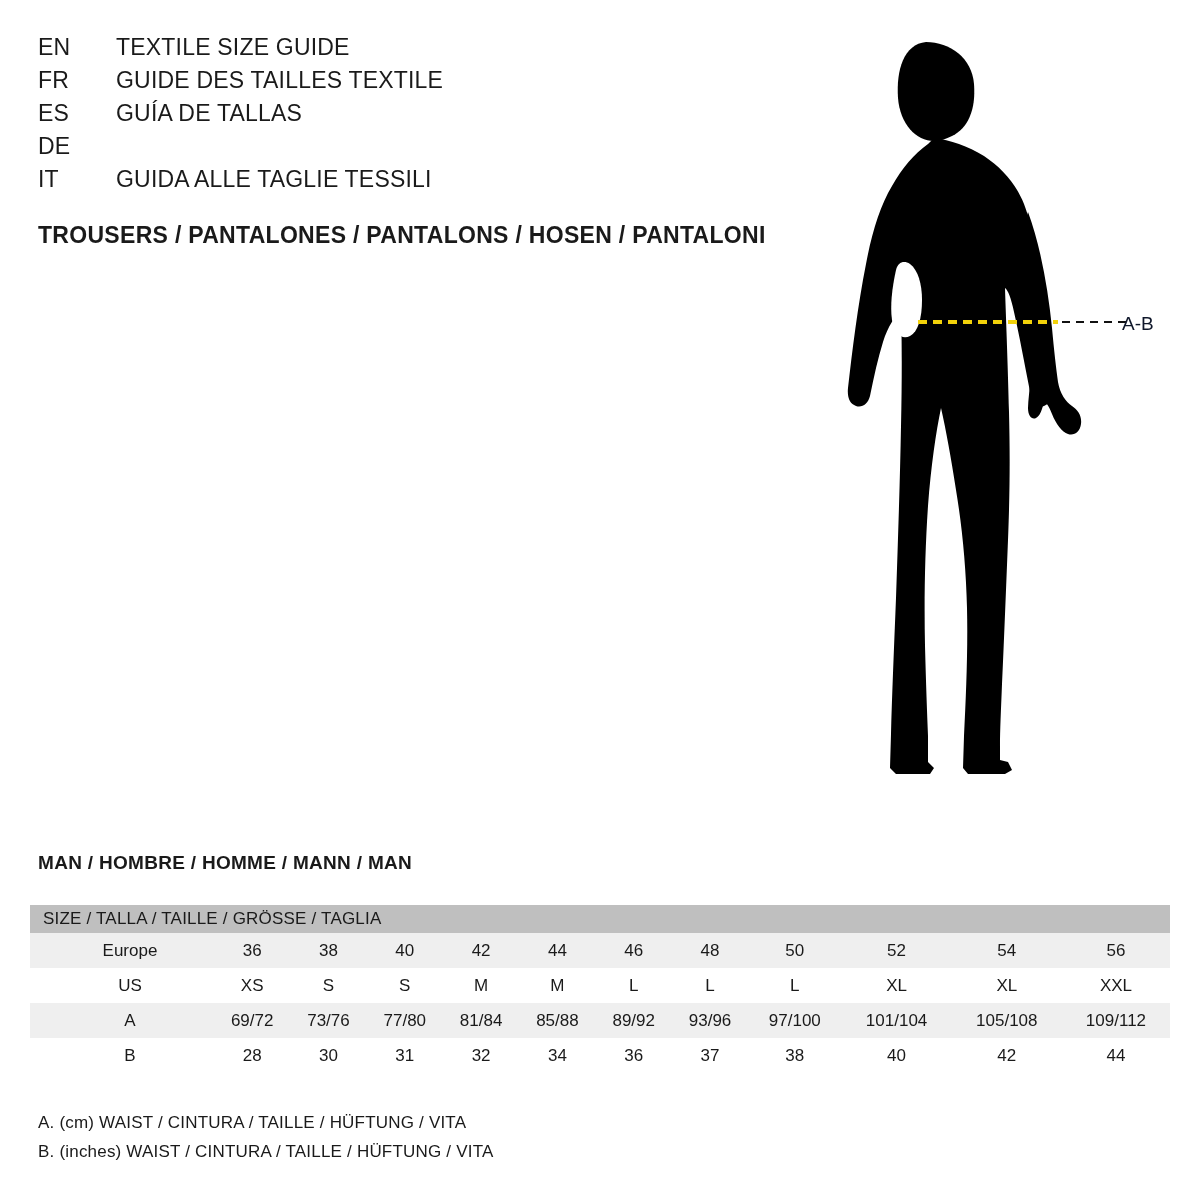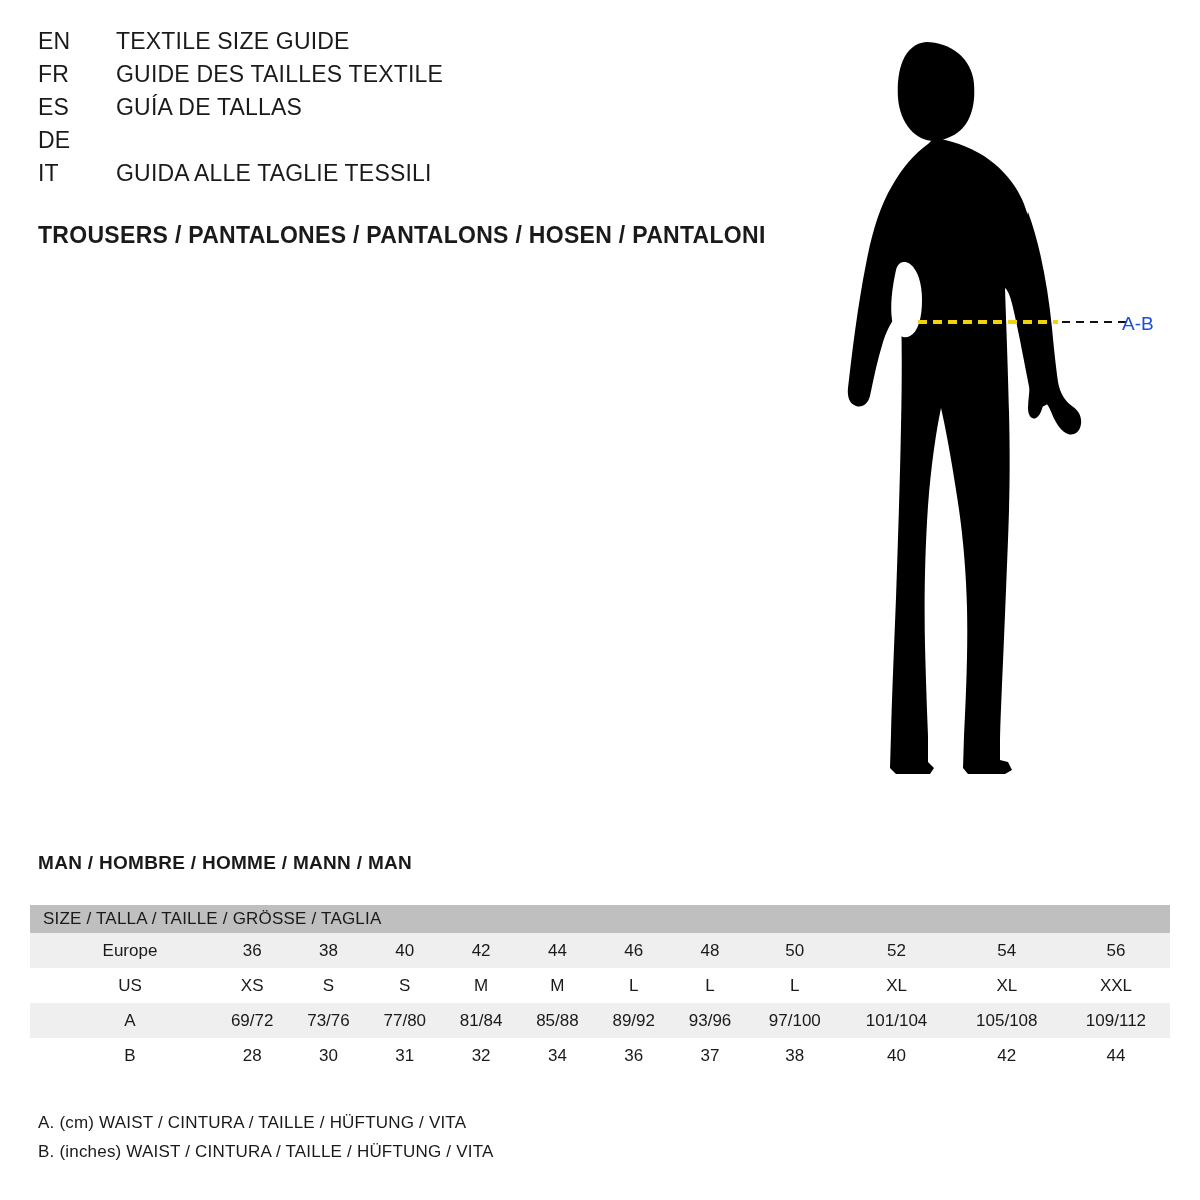--- a/index.html
+++ b/index.html
@@ -18,21 +18,21 @@
 
   
   .lang-block {
     position: absolute;
     left: 38px;
     top: 28px;
     width: 760px;
   }
   .lang-row {
     display: flex;
-    align-items: flex-start;
+    align-items: flex-end;
     height: 33px;
   }
   .lang-code {
     width: 78px;
     font-size: 23px;
     letter-spacing: 0.2px;
     color: #1a1a1a;
   }
   .lang-text {
     font-size: 23px;
@@ -58,21 +58,21 @@
     width: 400px;
     height: 790px;
   }
   .figure-svg { display: block; }
 
   .ab-label {
     position: absolute;
     left: 1122px;
     top: 313px;
     font-size: 19px;
-    color: #1d4ed8;
+    color: #0f172a;
   }
 
   
   .section-title {
     position: absolute;
     left: 38px;
     top: 852px;
     font-size: 19px;
     font-weight: bold;
     letter-spacing: 0.3px;

